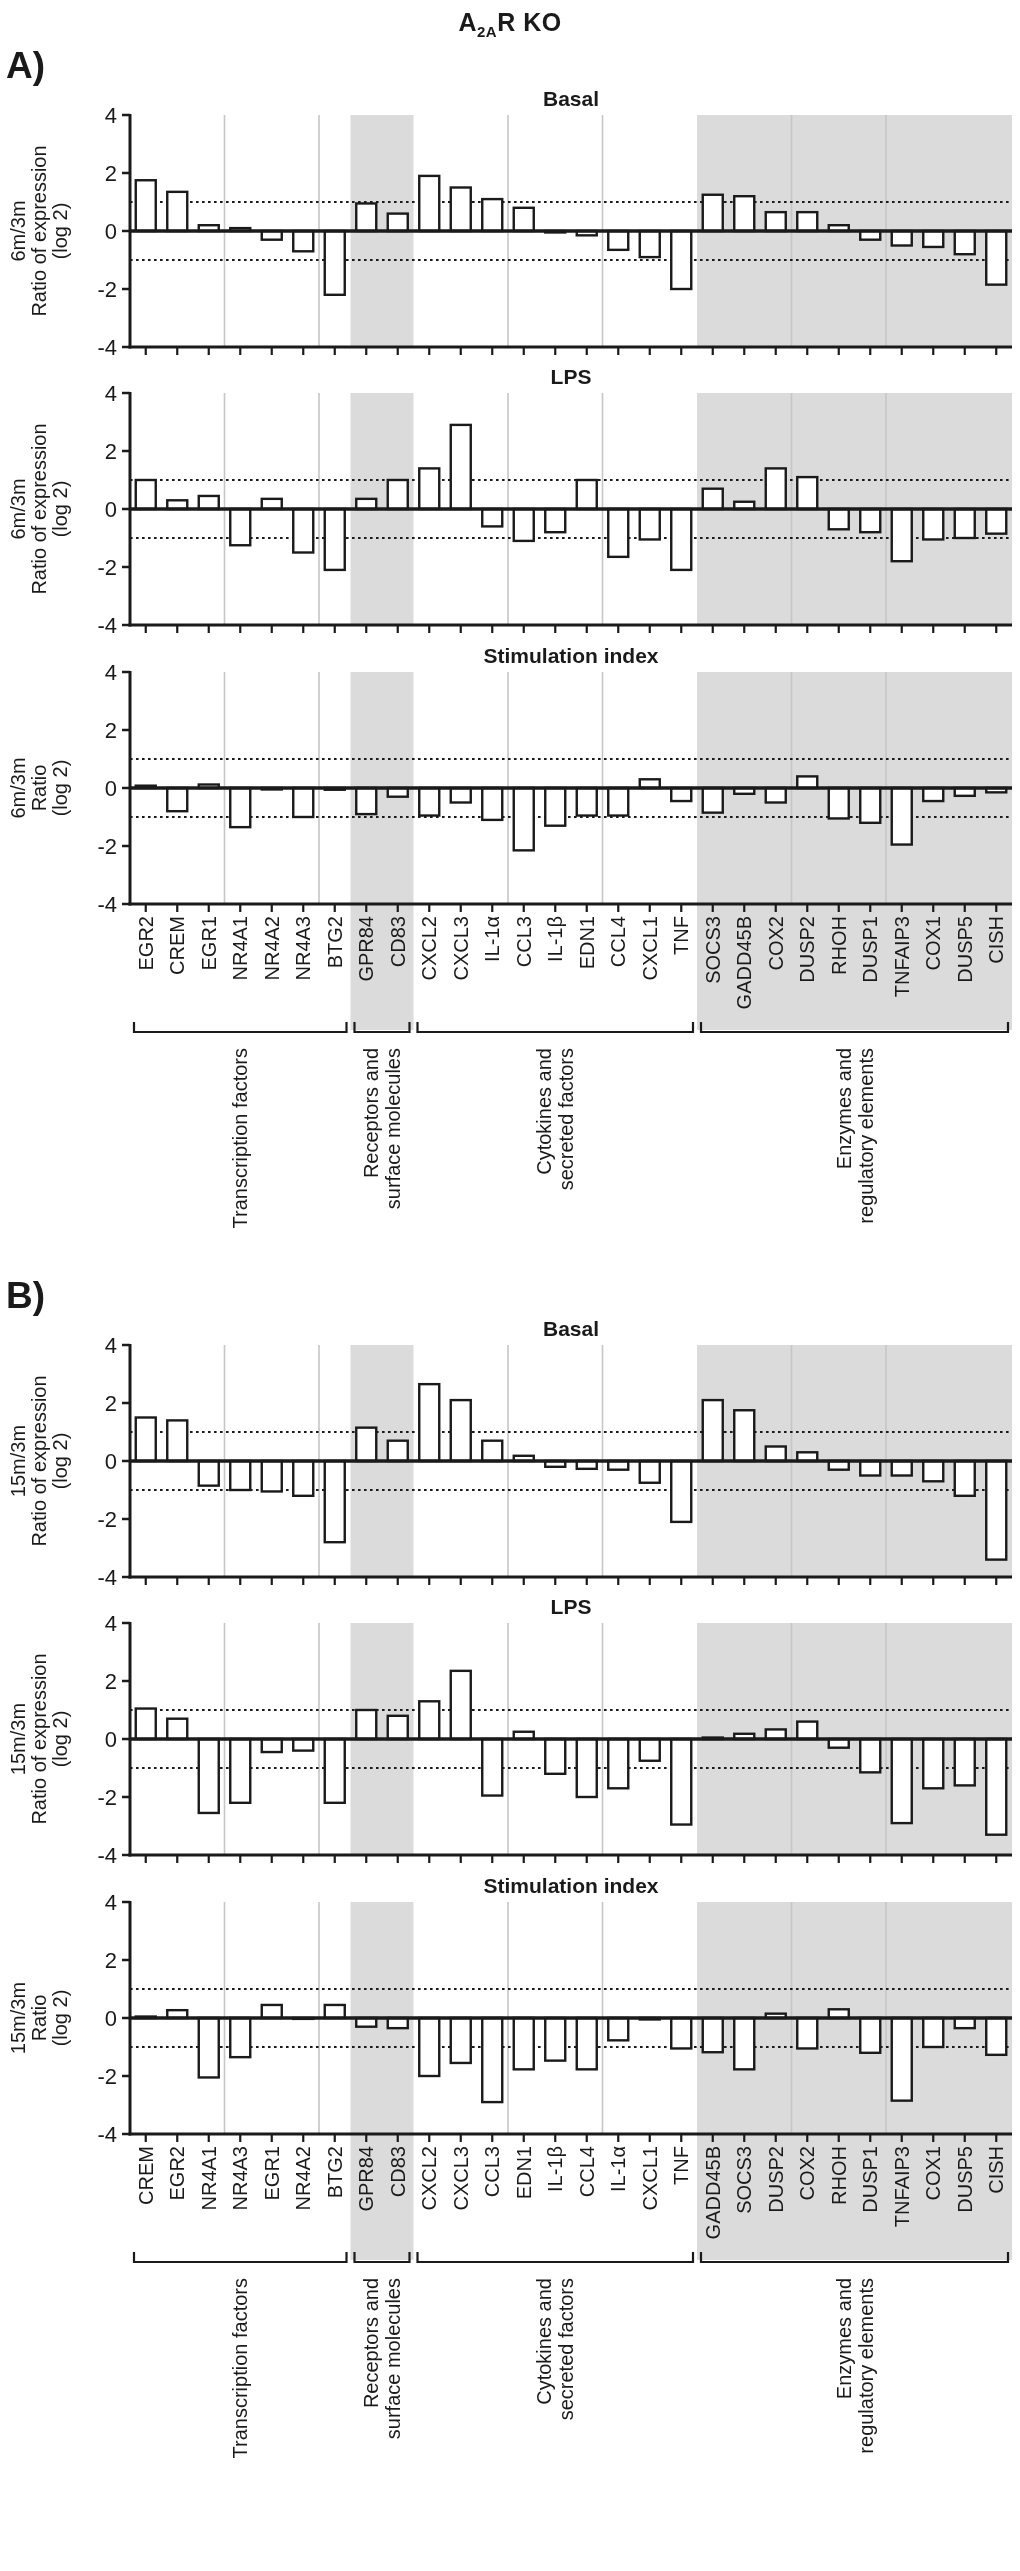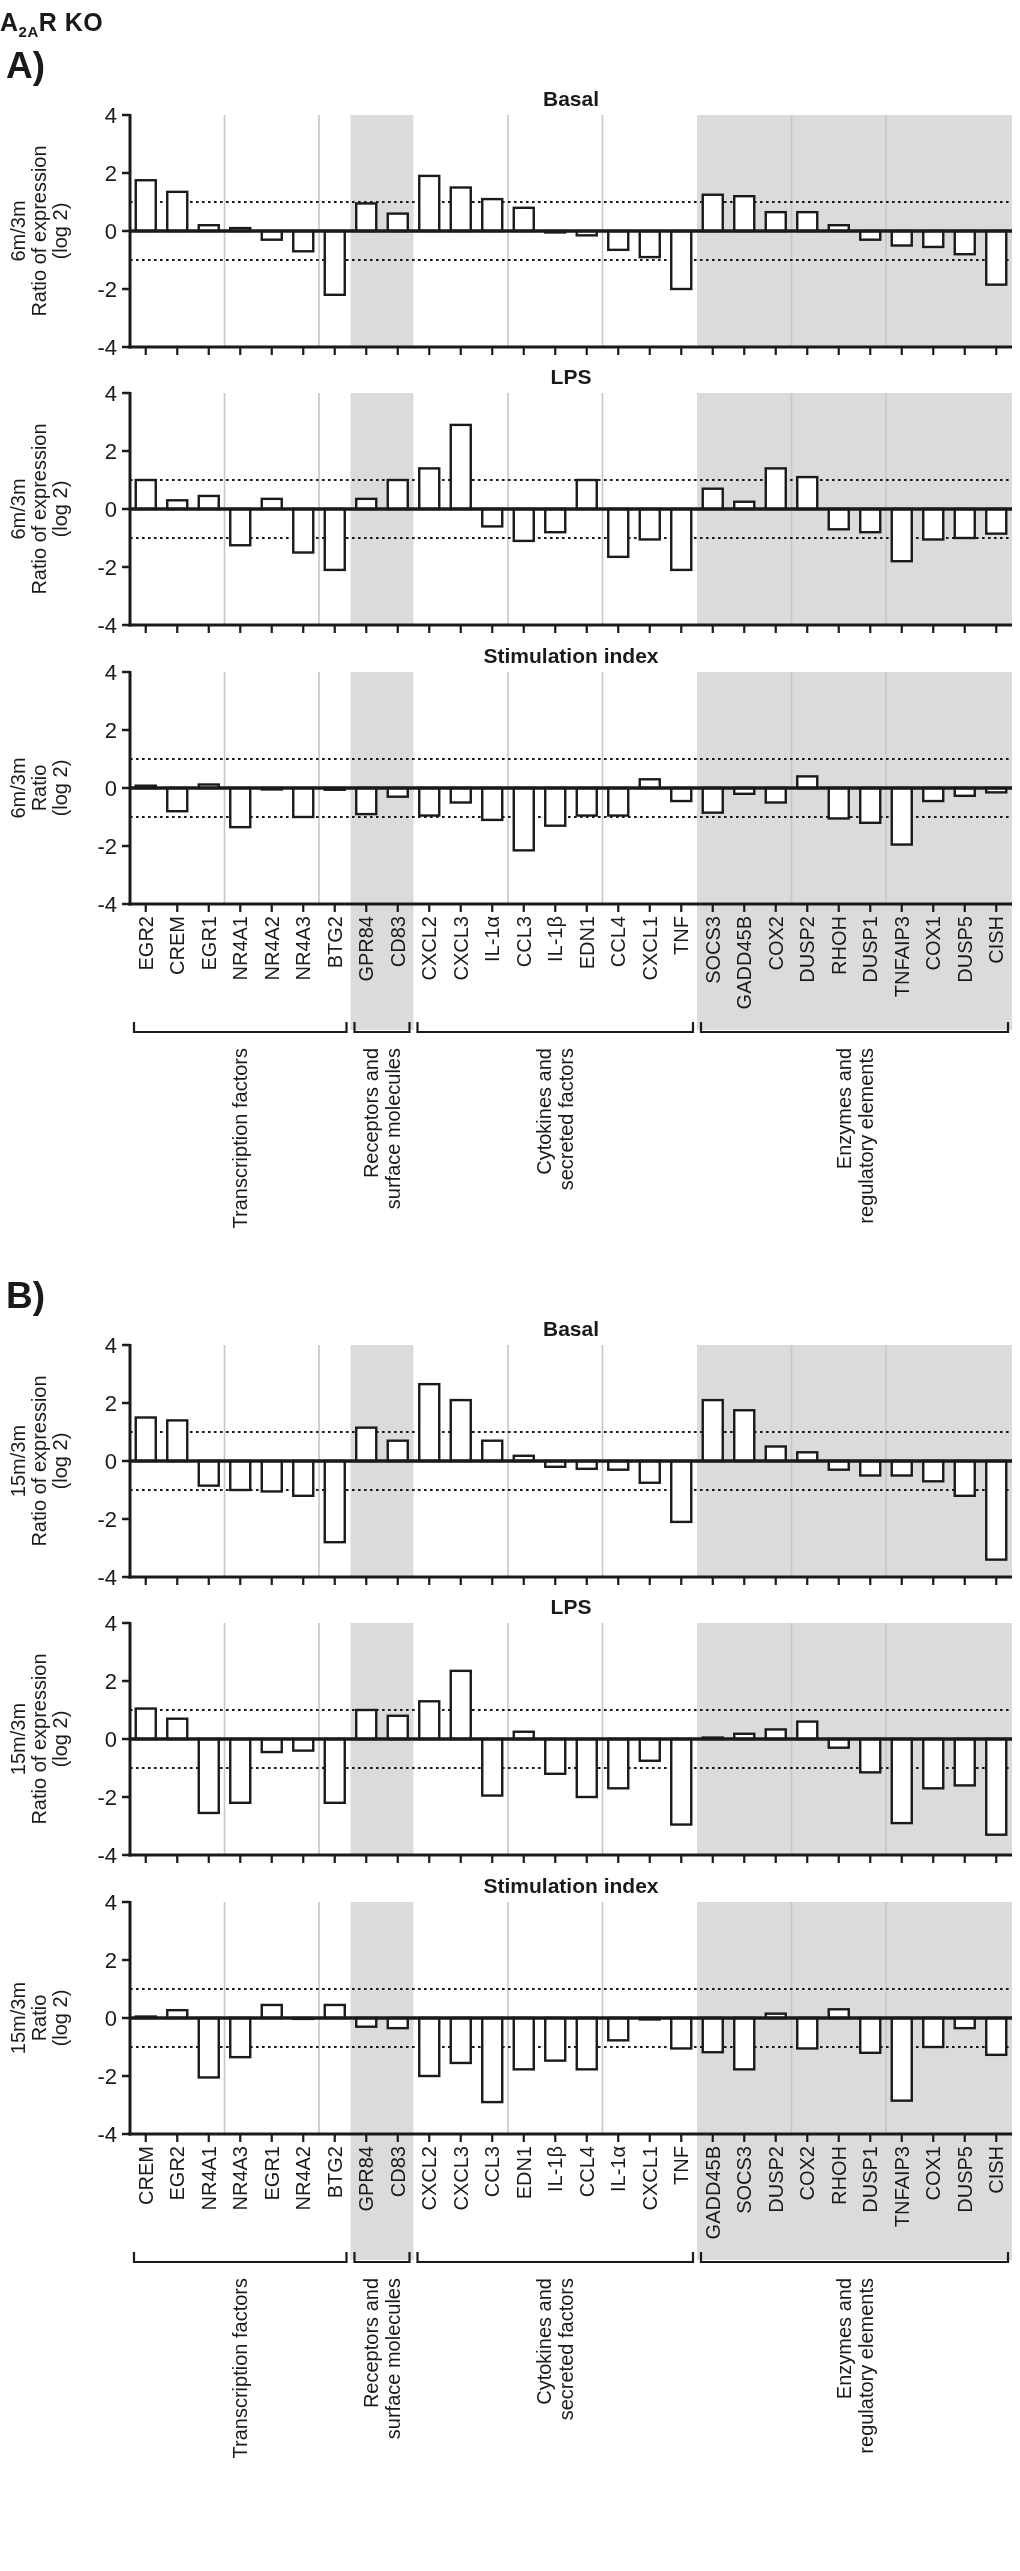--- a/index.html
+++ b/index.html
@@ -1,17 +1,17 @@
 <!DOCTYPE html>
 <html><head>
 <meta charset="utf-8">
 <style>
   html, body { margin:0; padding:0; background:#ffffff; }
   body { width:1020px; height:2571px; font-family:"Liberation Sans", sans-serif; color:#1a1a1a; }
-  .fig-title { height:40px; box-sizing:border-box; padding-top:8px; 
+  .fig-title { height:40px; box-sizing:border-box; padding-top:8px; text-align:center;
                font-size:25px; font-weight:bold; letter-spacing:0.5px; }
   .fig-title sub { font-size:15px; font-weight:bold; }
   svg.panel-svg { display:block; }
   svg text { font-family:"Liberation Sans", sans-serif; }
 </style>
 </head>
 <body>
 
 <div class="fig-title"><span>A</span><sub>2A</sub><span>R KO</span></div>
 

